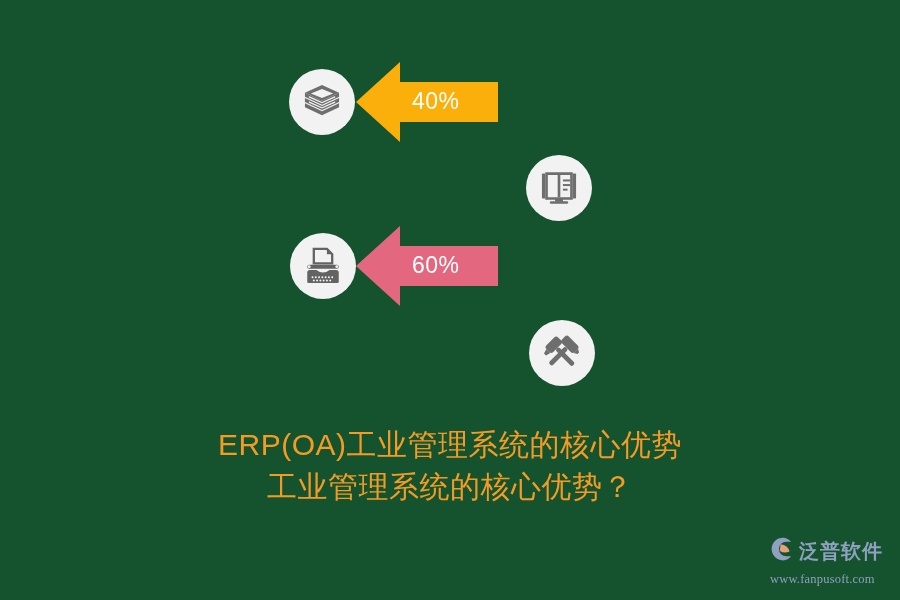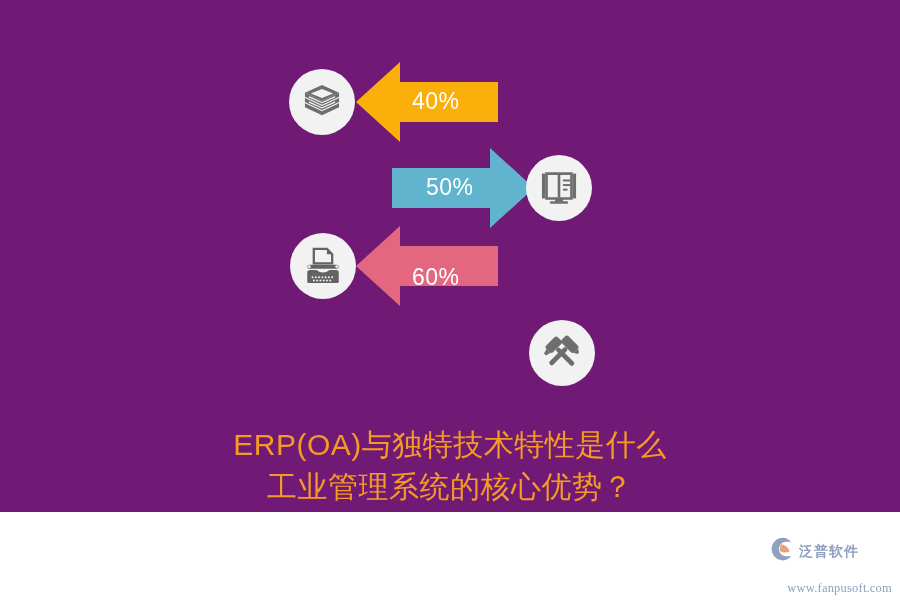--- a/index.html
+++ b/index.html
@@ -9,22 +9,22 @@
   body {
     width: 900px;
     height: 600px;
     background: #ffffff;
     font-family: "Liberation Sans", sans-serif;
     overflow: hidden;
   }
   #canvas {
     position: relative;
     width: 900px;
-    height: 512px;
-    background: #701a75;
+    height: 600px;
+    background: #14532d;
   }
 
   
   .icon-badge {
     position: absolute;
     width: 66px;
     height: 66px;
     border-radius: 50%;
     background: #f2f2f2;
     display: flex;
@@ -73,34 +73,34 @@
   }
   #wm-row {
     display: flex;
     align-items: center;
     gap: 3px;
     height: 30px;
   }
   #wm-mark { flex: 0 0 auto; }
   #wm-name {
     color: #8fa0c0;
-    font-size: 14px;
+    font-size: 20px;
     font-weight: bold;
     letter-spacing: 1px;
     font-family: "Liberation Sans", sans-serif;
     line-height: 1;
   }
   #wm-url {
     color: #8fa0c0;
     font-size: 12.5px;
     font-family: "Liberation Serif", serif;
     letter-spacing: 0.2px;
     line-height: 1;
-    margin-top: 16px;
-    text-align: right;
+    margin-top: 7px;
+    text-align: left;
     width: 122px;
   }
 </style>
 </head>
 <body>
 
 <div id="canvas">
 
   <div class="icon-badge" style="left:289px; top:69px;">
     <span>
@@ -120,26 +120,20 @@
     </span>
   </div>
 
   <div class="arrow" style="left:356px; top:60px; width:142px; height:84px;">
     <svg width="142" height="84" viewBox="0 0 142 84" aria-hidden="true">
       <polygon points="0,42 44,2 44,22 142,22 142,62 44,62 44,82" fill="#fbaf0b"></polygon>
     </svg>
     <span class="arrow-label" style="left:56px; top:30px;">40%</span>
   </div>
 
-  <div class="arrow" style="left:392px; top:146px; width:142px; height:84px;">
-    <svg width="142" height="84" viewBox="0 0 142 84" aria-hidden="true">
-      <polygon points="142,42 98,2 98,22 0,22 0,62 98,62 98,82" fill="#61b4ce"></polygon>
-    </svg>
-    <span class="arrow-label" style="left:34px; top:30px;">50%</span>
-  </div>
 
   <div class="icon-badge" style="left:526px; top:155px;">
     <span>
       <svg width="42" height="42" viewBox="0 0 64 64" aria-hidden="true">
         <g fill="#6e6e6e">
           <rect x="6" y="10" width="5" height="38" rx="1"></rect>
           <rect x="53" y="10" width="5" height="38" rx="1"></rect>
           <path d="M13 10 h38 v38 h-38 z" fill="none" stroke="#6e6e6e" stroke-width="4"></path>
           <rect x="30" y="12" width="4" height="34"></rect>
           <rect x="26" y="48" width="12" height="5"></rect>
@@ -180,21 +174,21 @@
           </g>
         </g>
       </svg>
     </span>
   </div>
 
   <div class="arrow" style="left:356px; top:224px; width:142px; height:84px;">
     <svg width="142" height="84" viewBox="0 0 142 84" aria-hidden="true">
       <polygon points="0,42 44,2 44,22 142,22 142,62 44,62 44,82" fill="#e3687f"></polygon>
     </svg>
-    <span class="arrow-label" style="left:56px; top:30px;margin-top:12px;">60%</span>
+    <span class="arrow-label" style="left:56px; top:30px;">60%</span>
   </div>
 
 
   <div class="icon-badge" style="left:529px; top:320px;">
     <span>
       <svg width="44" height="44" viewBox="0 0 64 64" aria-hidden="true">
         <g fill="#6e6e6e">
           <g transform="rotate(-45 32 32)">
             <path d="M24 8 h16 a4 4 0 0 1 4 4 v6 a4 4 0 0 1 -4 4 h-16 a4 4 0 0 1 -4 -4 v-6 a4 4 0 0 1 4 -4 z"></path>
             <path d="M20 12 l-7 2 v4 l7 2 z"></path>
@@ -204,21 +198,21 @@
             <path d="M22 8 h18 a4 4 0 0 1 4 4 v6 a4 4 0 0 1 -4 4 h-18 a4 4 0 0 1 -4 -4 v-6 a4 4 0 0 1 4 -4 z"></path>
             <path d="M44 11 l5 3 v3 l-5 3 z"></path>
             <rect x="28" y="22" width="7" height="34" rx="3"></rect>
           </g>
         </g>
       </svg>
     </span>
   </div>
 
   <div id="title-block">
-    <span class="title-line">ERP(OA)与独特技术特性是什么</span>
+    <span class="title-line">ERP(OA)工业管理系统的核心优势</span>
     <span class="title-line">工业管理系统的核心优势？</span>
   </div>
 
   <div id="watermark">
     <div id="wm-row">
       <span id="wm-mark">
         <svg width="26" height="26" viewBox="0 0 32 32" aria-hidden="true">
           <path d="M16 2 A14 14 0 1 0 16 30 A14 14 0 0 0 26 25 L20 25 A9 9 0 1 1 20 7 L26 7 A14 14 0 0 0 16 2 Z" fill="#8fa0c0"></path>
           <path d="M13 10 q9 1 11 9 q-7 3 -12 -1 z" fill="#e8a07a"></path>
         </svg>

